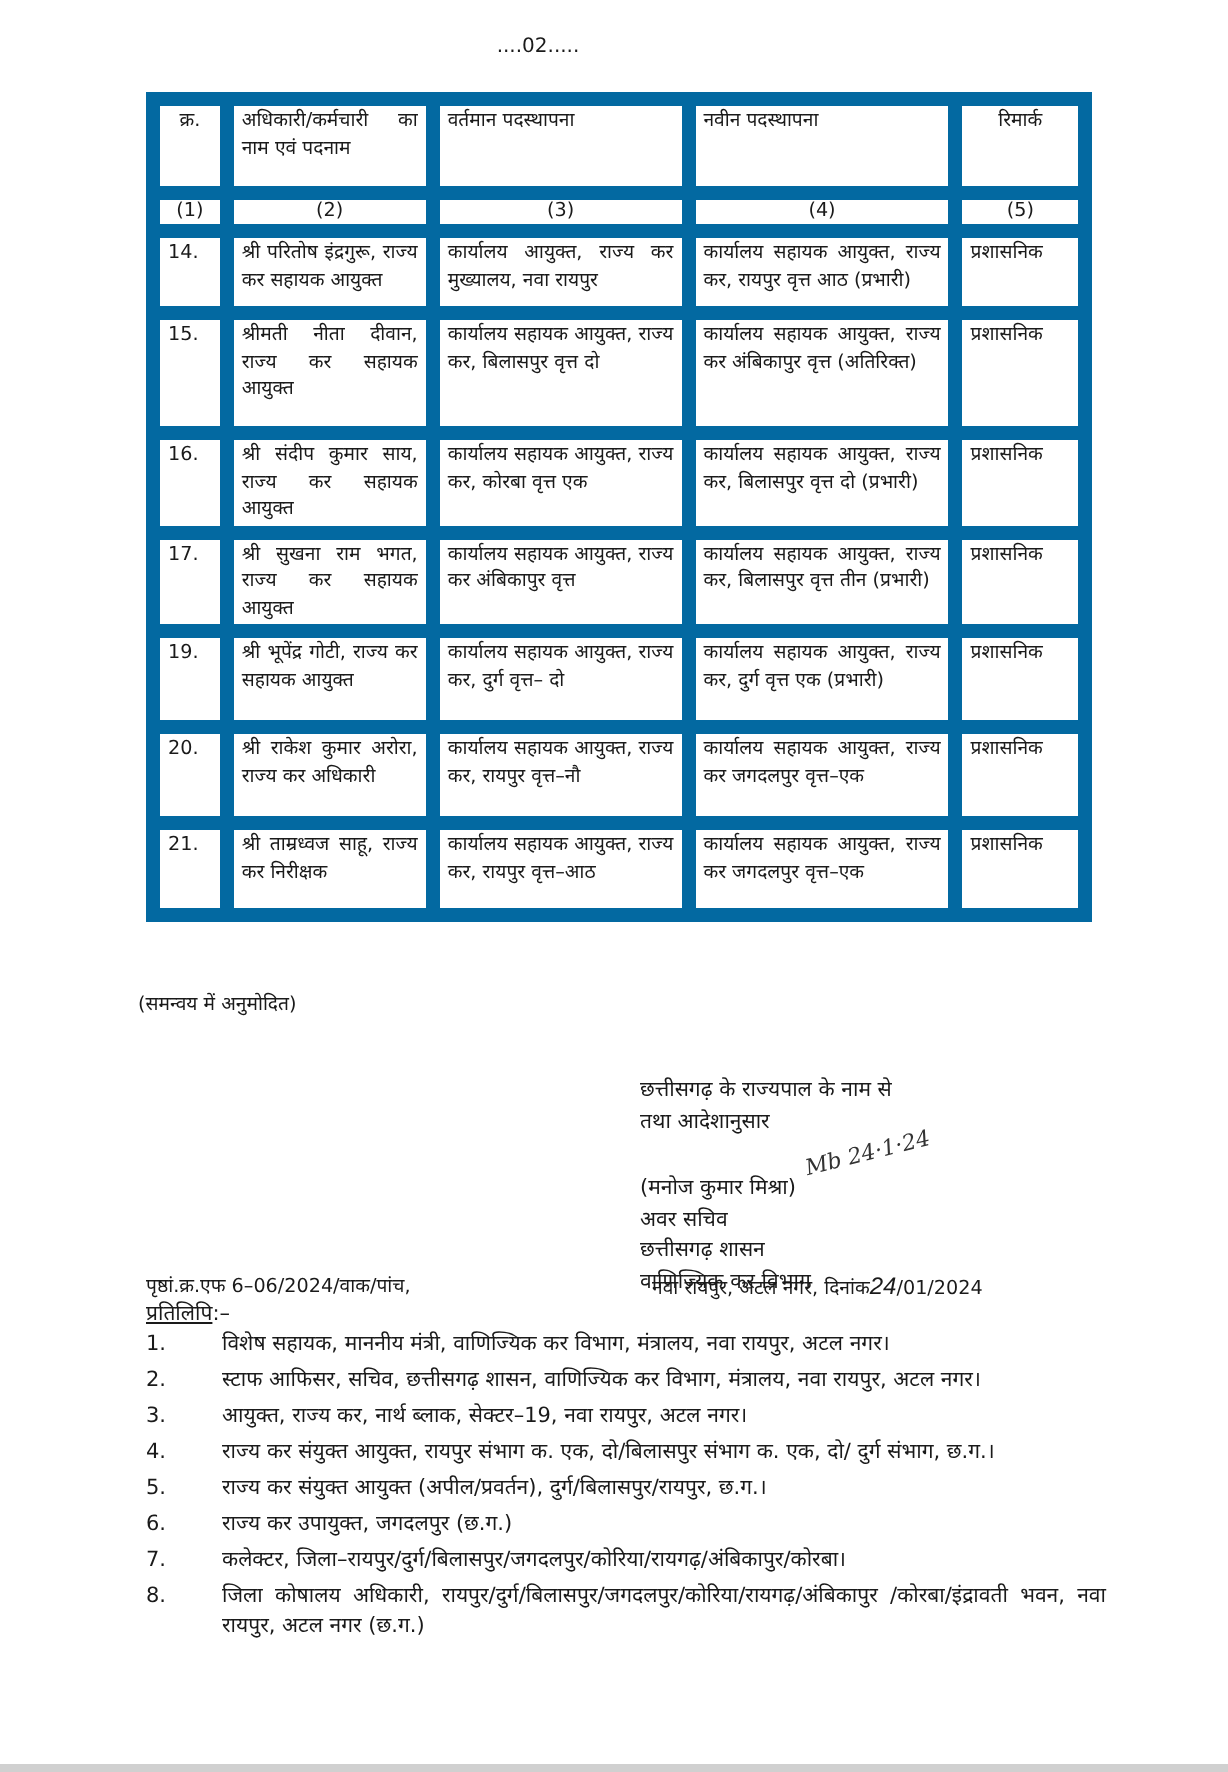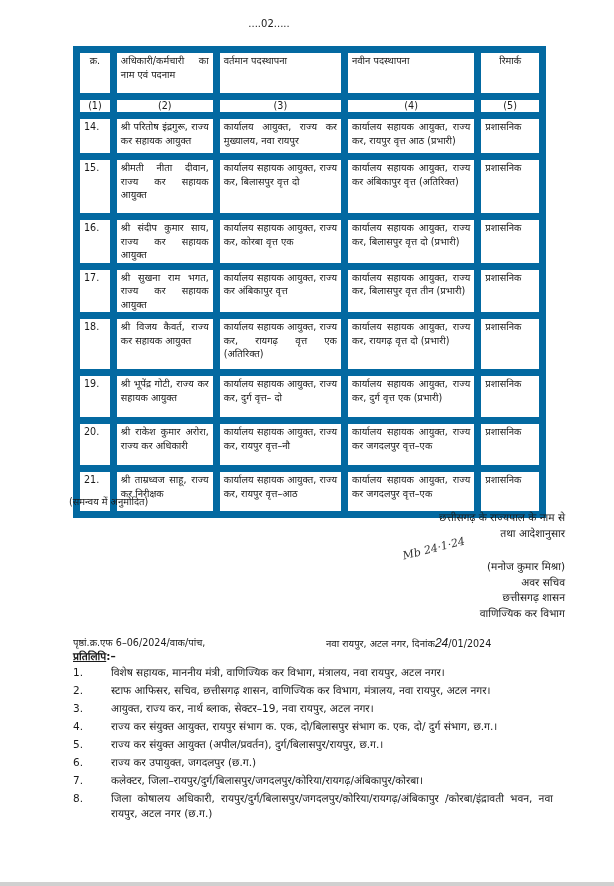--- a/index.html
+++ b/index.html
@@ -17,28 +17,28 @@
   }
   table.orders th { text-align:center; }
   table.orders .c1 { width:23px; }
   table.orders .c2 { width:97px; text-align:justify; }
   table.orders .c3 { width:126px; text-align:justify; }
   table.orders .c4 { width:132px; text-align:justify; }
   table.orders .c5 { width:52px; }
   table.orders tr.hdr td, table.orders tr.hdr th { height:38px; }
   table.orders tr.num th { padding:0 4px; line-height:12px; }
   .note { position:absolute; left:69px; top:495px; font-size:9.6px; }
-  .sign { position:absolute; left:320px; top:510px; width:245px; text-align:right; font-size:10.5px; line-height:15.5px; }
+  .sign { position:absolute; left:320px; top:538px; width:245px; text-align:left; font-size:10.5px; line-height:15.5px; }
   .sig-scrawl { position:relative; height:18px; font-family:"DejaVu Serif", serif; font-style:italic; font-size:11px; color:#333; }
   .sig-scrawl span { position:absolute; left:82px; top:0; transform:rotate(-14deg); }
   .ref-line { position:absolute; left:73px; top:636px; width:480px; font-size:9.6px; }
   .ref-line .left { position:absolute; left:0; }
   .ref-line .right { position:absolute; left:253px; white-space:nowrap; }
   .ref-line .hand { font-family:Liberation Sans, sans-serif; font-style:italic; font-size:12px; }
-  .copy-title { position:absolute; left:73px; top:649px; font-size:10.5px; font-weight:bold; text-decoration:underline; }
+  .copy-title { position:absolute; left:73px; top:649px; font-size:10.5px; font-weight:normal; text-decoration:underline; }
   .copy-title .suffix { text-decoration:none; display:inline-block; }
   ol.copies { position:absolute; left:73px; top:665px; width:480px; margin:0; padding:0; list-style:none; font-size:10.5px; line-height:15px; }
   ol.copies li { position:relative; padding-left:38px; margin-bottom:3px; text-align:justify; }
   ol.copies li .n { position:absolute; left:0; top:0; }
   .bottom-band { position:absolute; left:0; bottom:0; width:614px; height:4px; background:#d0d0d0; }
 </style>
 </head>
 <body>
 
 <div class="page-num">....02.....</div>
@@ -80,27 +80,20 @@
         <td class="c2">श्री संदीप कुमार साय, राज्य कर सहायक आयुक्त</td>
         <td class="c3">कार्यालय सहायक आयुक्त, राज्य कर, कोरबा वृत्त एक</td>
         <td class="c4">कार्यालय सहायक आयुक्त, राज्य कर, बिलासपुर वृत्त दो (प्रभारी)</td>
         <td class="c5">प्रशासनिक</td>
       </tr>
       <tr style="height: 43px;">
         <td class="c1">17.</td>
         <td class="c2">श्री सुखना राम भगत, राज्य कर सहायक आयुक्त</td>
         <td class="c3">कार्यालय सहायक आयुक्त, राज्य कर अंबिकापुर वृत्त</td>
         <td class="c4">कार्यालय सहायक आयुक्त, राज्य कर, बिलासपुर वृत्त तीन (प्रभारी)</td>
-        <td class="c5">प्रशासनिक</td>
-      </tr>
-      <tr style="height: 57px;">
-        <td class="c1">18.</td>
-        <td class="c2">श्री विजय कैवर्त, राज्य कर सहायक आयुक्त</td>
-        <td class="c3">कार्यालय सहायक आयुक्त, राज्य कर, रायगढ़ वृत्त एक (अतिरिक्त)</td>
-        <td class="c4">कार्यालय सहायक आयुक्त, राज्य कर, रायगढ़ वृत्त दो (प्रभारी)</td>
         <td class="c5">प्रशासनिक</td>
       </tr>
       <tr style="height: 48px;">
         <td class="c1">19.</td>
         <td class="c2">श्री भूपेंद्र गोटी, राज्य कर सहायक आयुक्त</td>
         <td class="c3">कार्यालय सहायक आयुक्त, राज्य कर, दुर्ग वृत्त– दो</td>
         <td class="c4">कार्यालय सहायक आयुक्त, राज्य कर, दुर्ग वृत्त एक (प्रभारी)</td>
         <td class="c5">प्रशासनिक</td>
       </tr>
       <tr style="height: 48px;">

